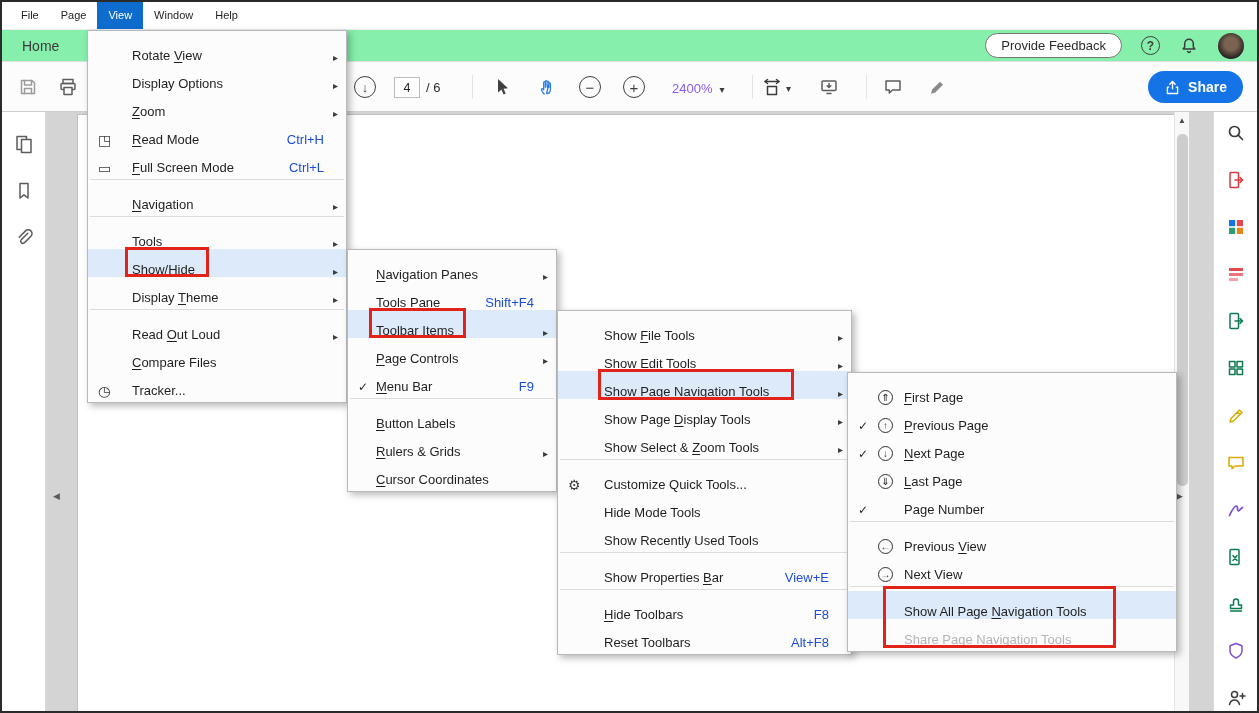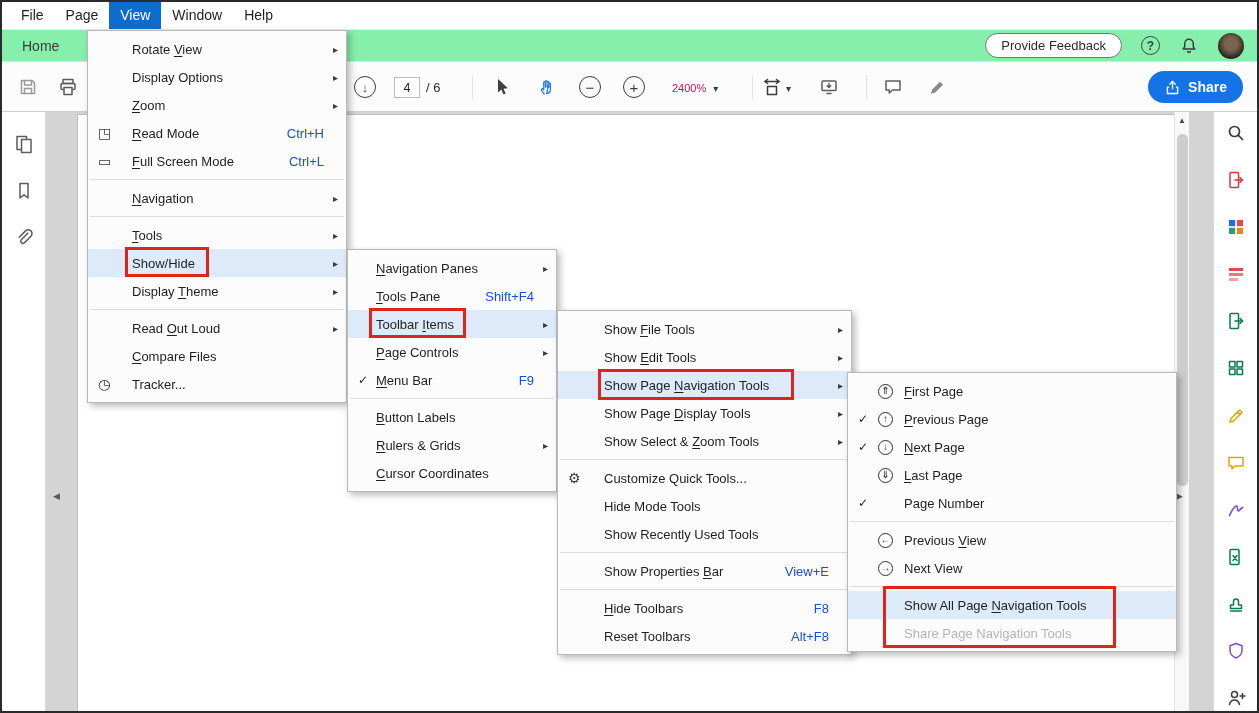--- a/index.html
+++ b/index.html
@@ -1,21 +1,21 @@
 <!DOCTYPE html>
 <html><head>
 <meta charset="utf-8">
 <style>
   html,body{margin:0;padding:0;background:#e9e9e9;}
   *{box-sizing:border-box;font-family:"Liberation Sans","DejaVu Sans",sans-serif;}
   #app{position:relative;width:1259px;height:713px;background:#fff;border:2px solid #2b2b2b;overflow:hidden;}
 
   
   .menubar{position:absolute;left:0;top:0;right:0;height:28px;background:#fff;display:flex;align-items:stretch;padding-left:8px;border-bottom:1px solid #ededed;}
-  .mb-item{padding:0 11px;font-size:14px;line-height:27px;color:#1f1f1f;cursor:default;}
+  .mb-item{padding:0 11px;font-size:11px;line-height:27px;color:#1f1f1f;cursor:default;}
   .mb-item.active{background:#0d6cce;color:#fff;}
 
   
   .tabbar{position:absolute;left:0;top:28px;right:0;height:32px;background:#86efac;display:flex;align-items:center;border-bottom:1px solid #e0e0e0;}
   .home-tab{font-size:14px;color:#3b3b3b;padding:0 20px;}
   .tab-right{margin-left:auto;display:flex;align-items:center;gap:19px;padding-right:13px;justify-content:flex-end;}
   .feedback-btn{background:#fff;border:1px solid #757575;border-radius:13px;height:25px;padding:0 15px;font-size:13px;color:#2c2c2c;}
   .help-btn{width:19px;height:19px;border:1.7px solid #3f3f3f;border-radius:50%;display:flex;align-items:center;justify-content:center;}
   .help-btn .q{font-size:12px;font-weight:bold;color:#3f3f3f;line-height:1;}
   .bell-btn{display:flex;align-items:center;}
@@ -23,21 +23,21 @@
 
   
   .toolbar{position:absolute;left:0;top:60px;right:0;height:50px;background:#fcfcfc;border-bottom:1px solid #cfcfcf;}
   .tb-btn{position:absolute;top:13px;width:24px;height:24px;display:flex;align-items:center;justify-content:center;background:none;border:none;padding:0;}
   .tb-circle{position:absolute;top:14px;width:22px;height:22px;border:1.5px solid #3f3f3f;border-radius:50%;color:#3f3f3f;display:flex;align-items:center;justify-content:center;font-size:13px;line-height:1;background:none;padding:0;}
   .tb-circle.down::before{content:"↓";}
   .tb-circle.minus::before{content:"−";font-size:15px;}
   .tb-circle.plus::before{content:"+";font-size:15px;}
   .page-input{position:absolute;left:392px;top:15px;width:26px;height:21px;border:1px solid #bdbdbd;text-align:center;font-size:12.5px;color:#222;background:#fff;}
   .page-total{position:absolute;left:424px;top:18px;font-size:13px;color:#2c2c2c;}
-  .zoom-ctl{position:absolute;left:664px;top:15px;height:22px;display:flex;align-items:center;gap:7px;font-size:11px;color:#be185d;background:none;border:none;}
+  .zoom-ctl{position:absolute;left:664px;top:15px;height:22px;display:flex;align-items:center;gap:7px;font-size:13px;color:#8b5cf6;background:none;border:none;}
   .caret::after{content:"▾";font-size:10px;color:#3c3c3c;}
   .fit-ctl{position:absolute;left:760px;top:13px;height:24px;display:flex;align-items:center;gap:4px;background:none;border:none;padding:0;}
   .tb-sep{position:absolute;top:13px;width:1px;height:24px;background:#e3e3e3;}
   .share-btn{position:absolute;right:14px;top:9px;height:32px;padding:0 16px;background:#1473e6;border:none;border-radius:16px;color:#fff;font-size:14px;font-weight:bold;display:flex;align-items:center;gap:7px;}
 
   
   .left-rail{position:absolute;left:0;top:110px;bottom:0;width:44px;background:#fff;border-right:1px solid #dadada;display:flex;flex-direction:column;align-items:center;padding-top:18px;gap:19px;}
   .right-rail{position:absolute;right:0;top:110px;bottom:0;width:44px;background:#fff;border-left:1px solid #dadada;display:flex;flex-direction:column;align-items:center;padding-top:8px;gap:22px;}
   .rail-btn{width:28px;height:28px;display:flex;align-items:center;justify-content:center;background:none;border:none;padding:0;}
 
@@ -51,21 +51,21 @@
   .panel-handle{position:absolute;top:380px;font-size:9px;color:#5a5a5a;line-height:1;}
   .panel-handle.left{left:7px;}  .panel-handle.left::before{content:"◀";}
   .panel-handle.right{right:30px;} .panel-handle.right::before{content:"▶";}
 
   
   .menu{position:absolute;background:#fcfcfc;border:1px solid #b9b9b9;box-shadow:3px 3px 7px rgba(0,0,0,.28);padding:4px 0;z-index:50;font-size:13px;}
   .m1{left:85px;top:28px;width:260px;}
   .m2{left:345px;top:247px;width:210px;}
   .m3{left:555px;top:308px;width:295px;}
   .m4{left:845px;top:370px;width:330px;}
-  .menu-item{display:flex;align-items:center;height:28px;padding:0 8px 0 10px;white-space:nowrap;}
+  .menu-item{display:flex;align-items:flex-end;height:28px;padding:0 8px 0 10px;white-space:nowrap;}
   .menu-item.hl{background:#ddeaf9;}
   .mi-check{flex:none;font-size:12px;color:#1f1f1f;}
   .mi-icon{flex:none;display:flex;align-items:center;} .m1 .mi-icon{width:34px;}  .m2 .mi-check{width:18px;} .m3 .mi-icon{width:36px;}
   .m4 .mi-check{width:20px;}   .m4 .mi-icon{width:26px;}
   .mi-label{flex:1;color:#1f1f1f;}
   .disabled .mi-label{color:#b5b5b5;}
   .mi-shortcut{color:#1d4ed8;padding-left:16px;}
   .mi-arrow{width:14px;text-align:right;font-size:10px;color:#3a3a3a;}
   .menu-sep{height:1px;background:#dcdcdc;margin:4px 2px;}
   .ic{font-size:14px;color:#3b3b3b;line-height:1;}

